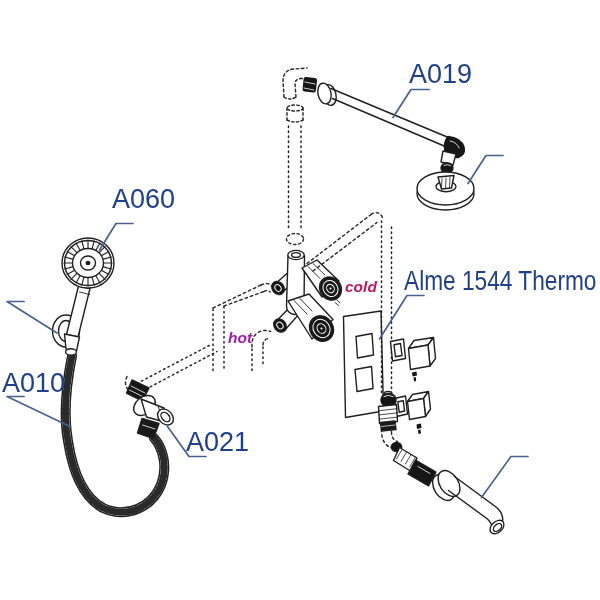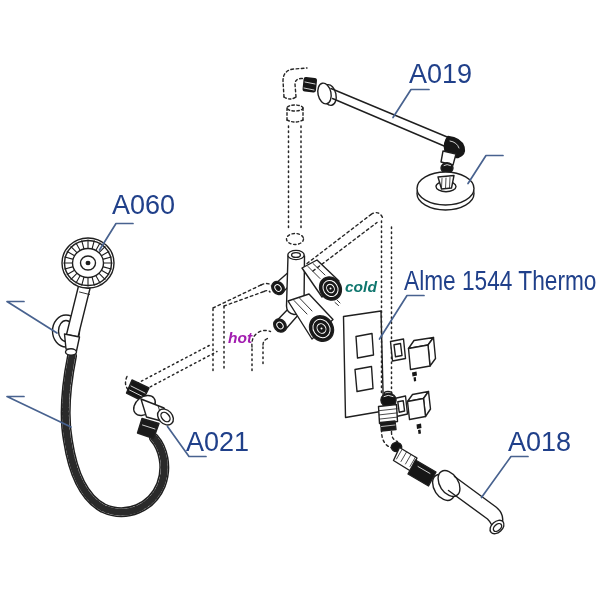--- a/index.html
+++ b/index.html
@@ -10,21 +10,21 @@
   .canvas svg{position:absolute;left:0;top:0;}
   .part-label{
     position:absolute;color:#20408a;font-size:27px;line-height:1;
     white-space:nowrap;letter-spacing:0px;
   }
   .part-label.narrow{font-size:28px;transform:scale(0.81,1);transform-origin:left top;}
   .pipe-label{
     position:absolute;font-size:15.5px;line-height:1;font-weight:bold;font-style:italic;
     white-space:nowrap;
   }
-  .pipe-label.cold{color:#0f766e;}
+  .pipe-label.cold{color:#be185d;}
   .pipe-label.hot{color:#a21caf;}
 </style>
 </head>
 <body>
 
 <div class="canvas">
 
 <svg width="600" height="600" viewBox="0 0 600 600">
   <g stroke="#1f1f1f" stroke-width="1.4" fill="none" stroke-linecap="round" stroke-linejoin="round">
 
@@ -195,21 +195,21 @@
       <path d="M24,301.5 L7,301.5 L57,333"></path>
       <path d="M24,396.5 L7,396.5 L71,427"></path>
       <path d="M206,456.5 L189,456.5 L167.5,426.5"></path>
       <path d="M528,456.5 L511,456.5 L481.5,497.5"></path>
       <path d="M424,295.5 L407,295.5 L379.5,339"></path>
     </g>
   </g>
 </svg>
 
 <div class="part-label" style="left:409px;top:61px;">A019</div>
-<div class="part-label" style="left:112px;top:192px;">A060</div>
+<div class="part-label" style="left:112px;top:186px;">A060</div>
+<div class="part-label" style="left:2px;top:370px;">A010</div>
 <div class="part-label" style="left:186px;top:429px;text-align:center;">A021</div>
-<div class="part-label" style="left:508px;top:429px;">A018</div>
 <div class="part-label narrow" style="left:404px;top:267px;">Alme 1544 Thermo</div>
 
 <div class="pipe-label cold" style="left:345px;top:279px;">cold</div>
 <div class="pipe-label hot" style="left:228px;top:330px;">hot</div>
 
 </div>
 
 </body></html>

